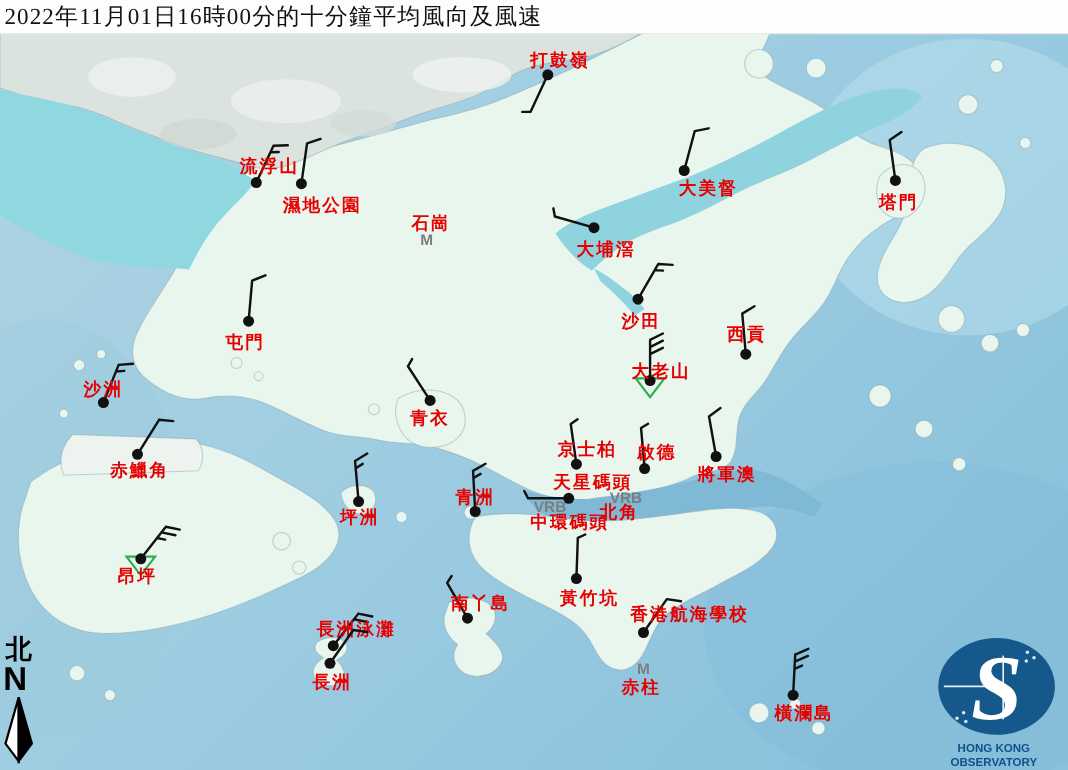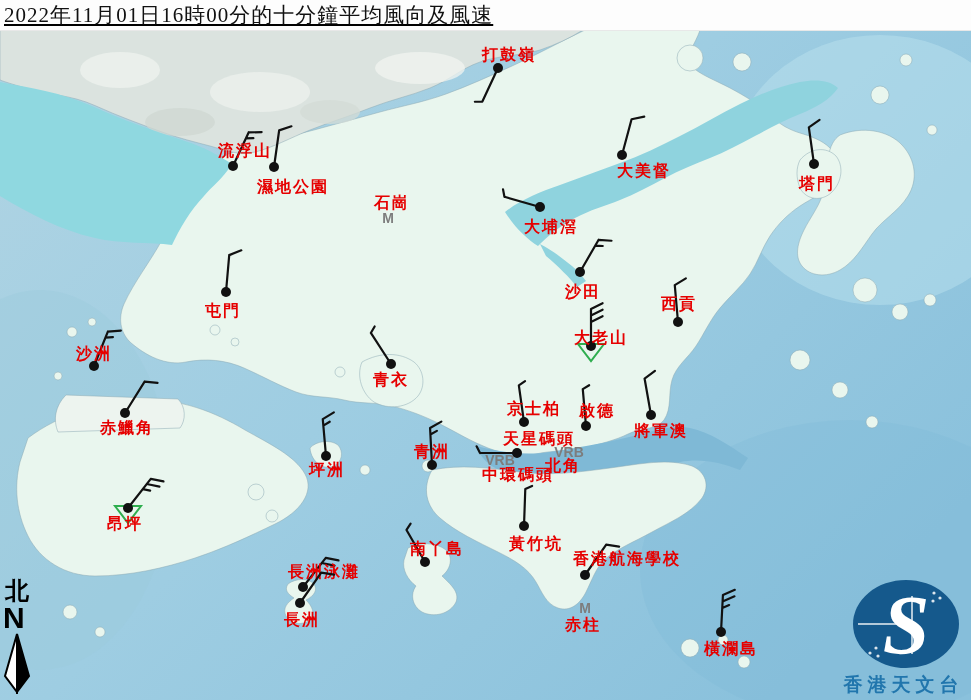--- a/index.html
+++ b/index.html
@@ -1,19 +1,19 @@
 <!DOCTYPE html>
 <html lang="zh-Hant"><head>
 <meta charset="utf-8">
 <style>
   html,body{margin:0;padding:0;background:#ccc;}
   .screen{position:relative;width:971px;height:700px;overflow:hidden;background:#fff;
           font-family:"Liberation Sans",sans-serif;}
   .title-bar{position:absolute;left:0;top:0;width:971px;height:30px;background:#fdfdfd;
-             border-bottom:1px solid #e8e8e8;z-index:5;text-decoration:underline;}
+             border-bottom:1px solid #e8e8e8;z-index:5;}
   .title-text{font:21px "Liberation Serif",serif;color:#111;line-height:30px;
               padding-left:4px;letter-spacing:1px;white-space:nowrap;}
   svg.map{position:absolute;left:0;top:0;z-index:1;}
   text.stn{font:bold 16px "Liberation Serif",serif;fill:#e60000;letter-spacing:2px;}
   text.flag{font:bold 14px "Liberation Sans",sans-serif;fill:#7d7d7d;}
   .compass{position:absolute;left:0;top:578px;width:44px;height:122px;z-index:4;}
   .compass .zh{font:bold 24px "Liberation Serif",serif;color:#000;line-height:26px;padding-left:5px;}
   .compass .en{font:bold 30px "Liberation Sans",sans-serif;color:#000;line-height:28px;padding-left:3px;}
   .logo{position:absolute;left:836px;top:578px;width:135px;height:122px;z-index:4;text-align:center;}
   .logo .zh{font:bold 19px "Liberation Serif",serif;color:#2176ad;letter-spacing:5px;margin-top:-2px;}
@@ -219,17 +219,16 @@
       <text x="70" y="76" text-anchor="middle" font-family="'Liberation Serif',serif" font-size="84" font-style="italic" font-weight="bold" fill="#ffffff">S</text>
       <g fill="#ffffff" opacity="0.85">
         <circle cx="98" cy="15" r="1.6"></circle>
           <circle cx="104" cy="20" r="1.6"></circle>
           <circle cx="97" cy="23" r="1.6"></circle>
         <circle cx="40" cy="70" r="1.6"></circle>
           <circle cx="34" cy="75" r="1.6"></circle>
           <circle cx="42" cy="78" r="1.6"></circle>
       </g>
     </svg>
-    <div class="zh">香港天文台</div>
     <div class="en">HONG KONG OBSERVATORY</div>
   </div>
 
 </div>
 
 </body></html>

